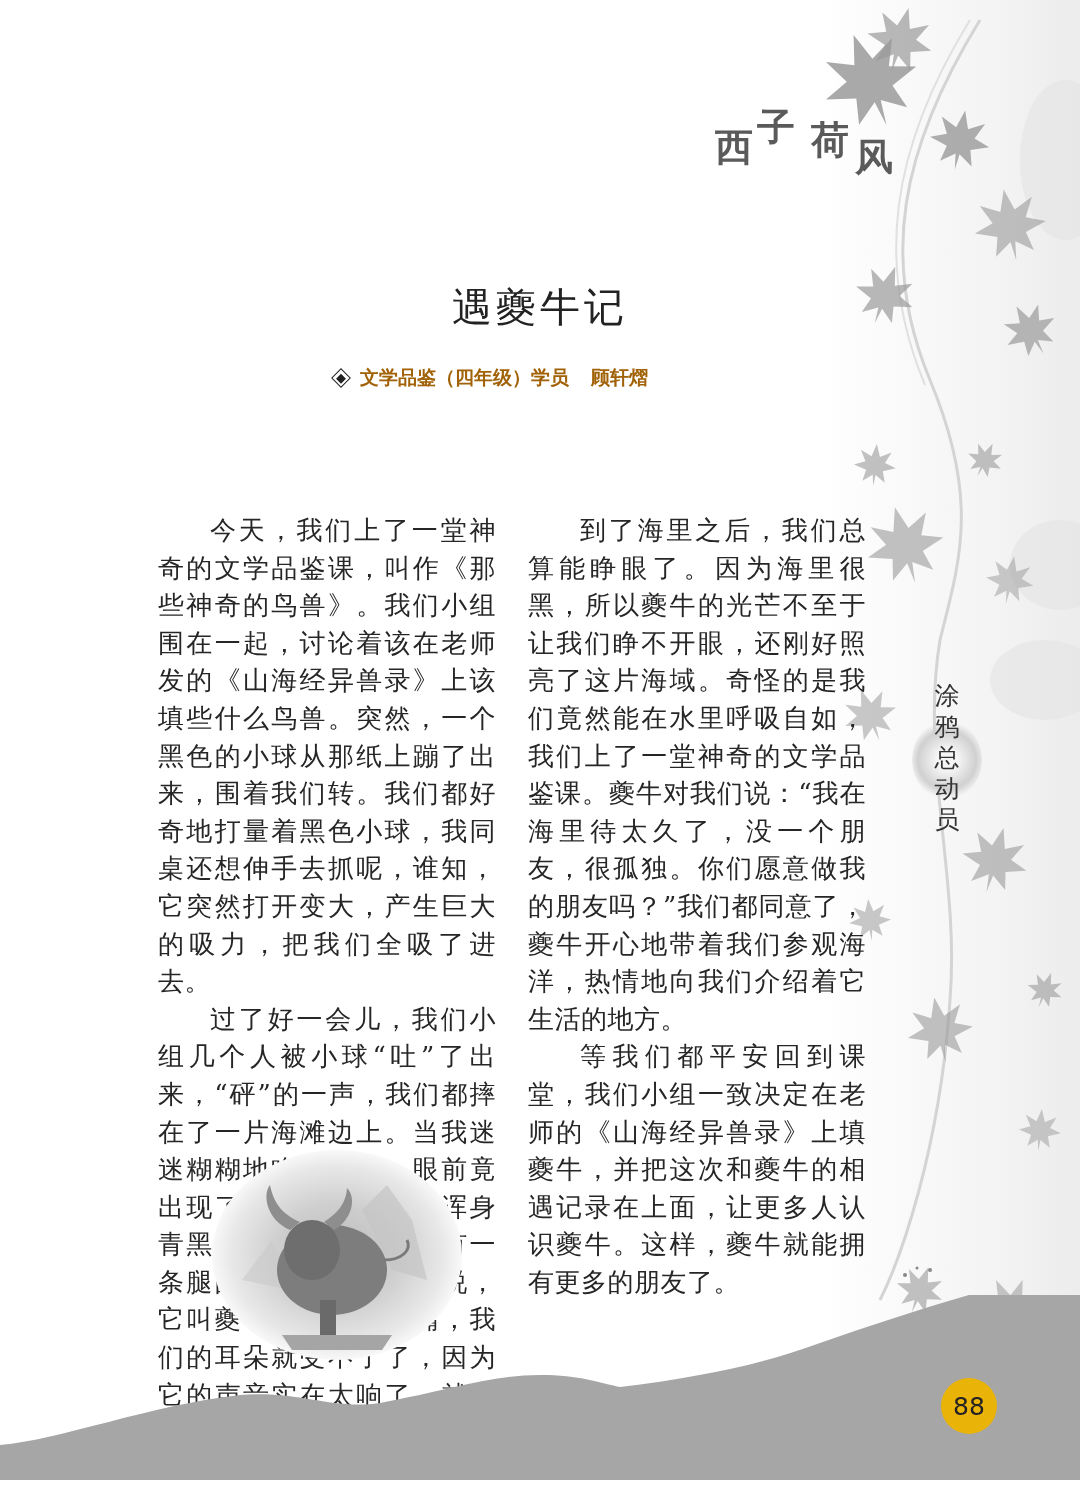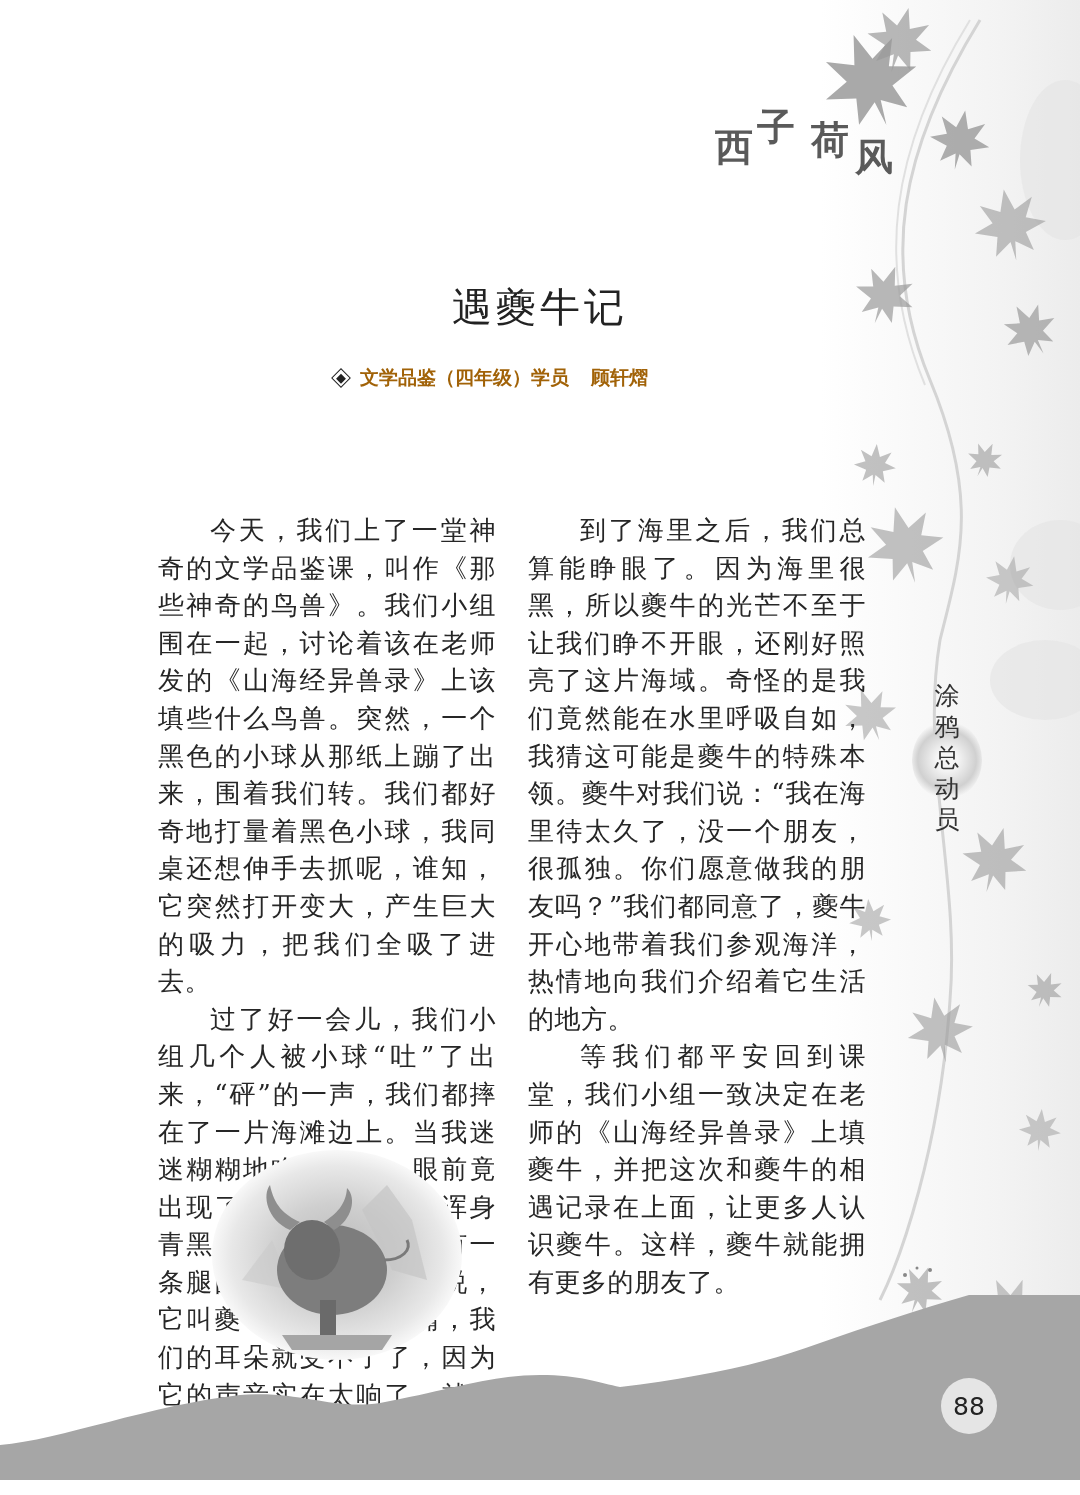--- a/index.html
+++ b/index.html
@@ -72,21 +72,21 @@
     }
     .side-label .text {
       position: absolute; left: 18px; top: 0; width: 34px;
       font-family: "DejaVu Sans", sans-serif; font-size: 25px; line-height: 31px;
       color: #333; text-align: center; writing-mode: horizontal-tb;
     }
 
     .footer-wave { position: absolute; left: 0; bottom: 0; }
     .page-number {
       position: absolute; left: 941px; top: 1378px; width: 56px; height: 56px;
-      border-radius: 50%; background: #e5e5e5;
+      border-radius: 50%; background: #eab308;
       font-family: "DejaVu Sans", sans-serif; font-size: 25px; color: #222;
       display: flex; align-items: center; justify-content: center;
     }
   </style>
 </head>
 <body>
 
 <div class="page">
 
   <div class="deco-right">
@@ -139,21 +139,21 @@
     <span>文学品鉴（四年级）学员</span>
     <span class="author">顾轩熠</span>
   </div>
 
   <div class="col col-left">
     <p>今天，我们上了一堂神奇的文学品鉴课，叫作《那些神奇的鸟兽》。我们小组围在一起，讨论着该在老师发的《山海经异兽录》上该填些什么鸟兽。突然，一个黑色的小球从那纸上蹦了出来，围着我们转。我们都好奇地打量着黑色小球，我同桌还想伸手去抓呢，谁知，它突然打开变大，产生巨大的吸力，把我们全吸了进去。</p>
     <p>过了好一会儿，我们小组几个人被小球“吐”了出来，“砰”的一声，我们都摔在了一片海滩边上。当我迷迷糊糊地睁开眼时，眼前竟出现了一头长得像牛，浑身青黑色，没有牛角，只有一条腿的动物。它对我们说，它叫夔牛。可它一张嘴，我们的耳朵就受不了了，因为它的声音实在太响了，就像雷声一般。巧的是，我们小组一个同</p>
   </div>
 
   <div class="col col-right">
-    <p>到了海里之后，我们总算能睁眼了。因为海里很黑，所以夔牛的光芒不至于让我们睁不开眼，还刚好照亮了这片海域。奇怪的是我们竟然能在水里呼吸自如，我猜这可能是夔牛的特殊本领。夔牛对我们说：“我在海里待太久了，没一个朋友，很孤独。你们愿意做我的朋友吗？”我们都同意了，夔牛开心地带着我们参观海洋，热情地向我们介绍着它生活的地方。</p>
+    <p>到了海里之后，我们总算能睁眼了。因为海里很黑，所以夔牛的光芒不至于让我们睁不开眼，还刚好照亮了这片海域。奇怪的是我们竟然能在水里呼吸自如，我们上了一堂神奇的文学品鉴课。夔牛对我们说：“我在海里待太久了，没一个朋友，很孤独。你们愿意做我的朋友吗？”我们都同意了，夔牛开心地带着我们参观海洋，热情地向我们介绍着它生活的地方。</p>
     <p>等我们都平安回到课堂，我们小组一致决定在老师的《山海经异兽录》上填夔牛，并把这次和夔牛的相遇记录在上面，让更多人认识夔牛。这样，夔牛就能拥有更多的朋友了。</p>
   </div>
 
   <div class="illustration">
     <svg width="250" height="210" viewBox="0 0 250 210">
       <path d="M150,60 L175,35 L200,70 L215,130 L180,120 Z" fill="#c4c4c4" opacity="0.7"></path>
       <path d="M30,130 L60,90 L80,140 Z" fill="#cacaca" opacity="0.6"></path>
       <ellipse cx="120" cy="120" rx="55" ry="45" fill="#7d7d7d"></ellipse>
       <ellipse cx="100" cy="100" rx="28" ry="30" fill="#6e6e6e"></ellipse>
       <path d="M78,80 C55,70 50,45 58,35 C62,55 72,65 88,72 Z" fill="#8e8e8e"></path>

